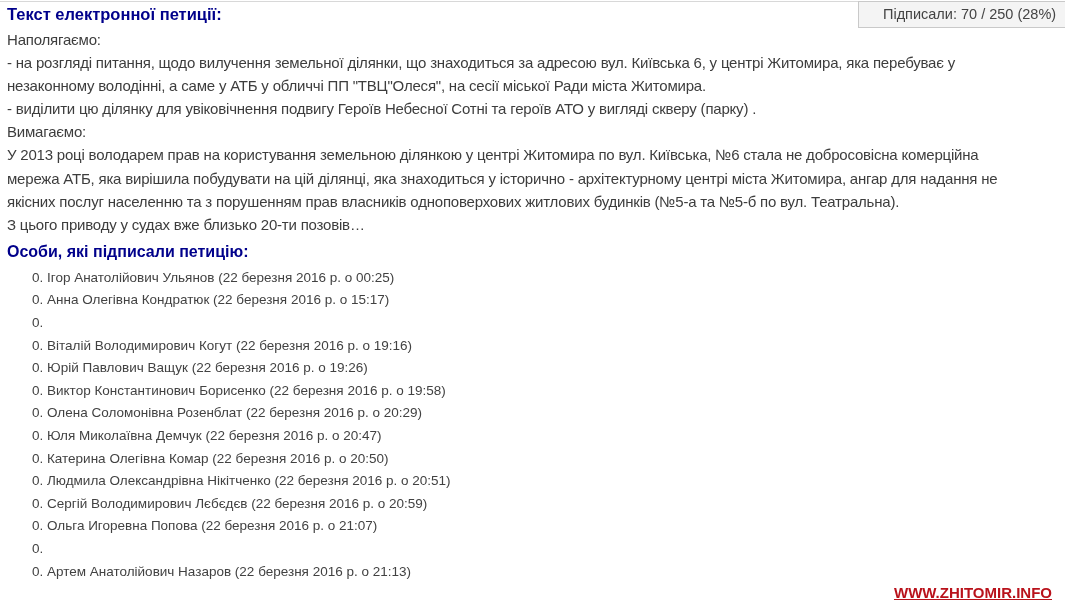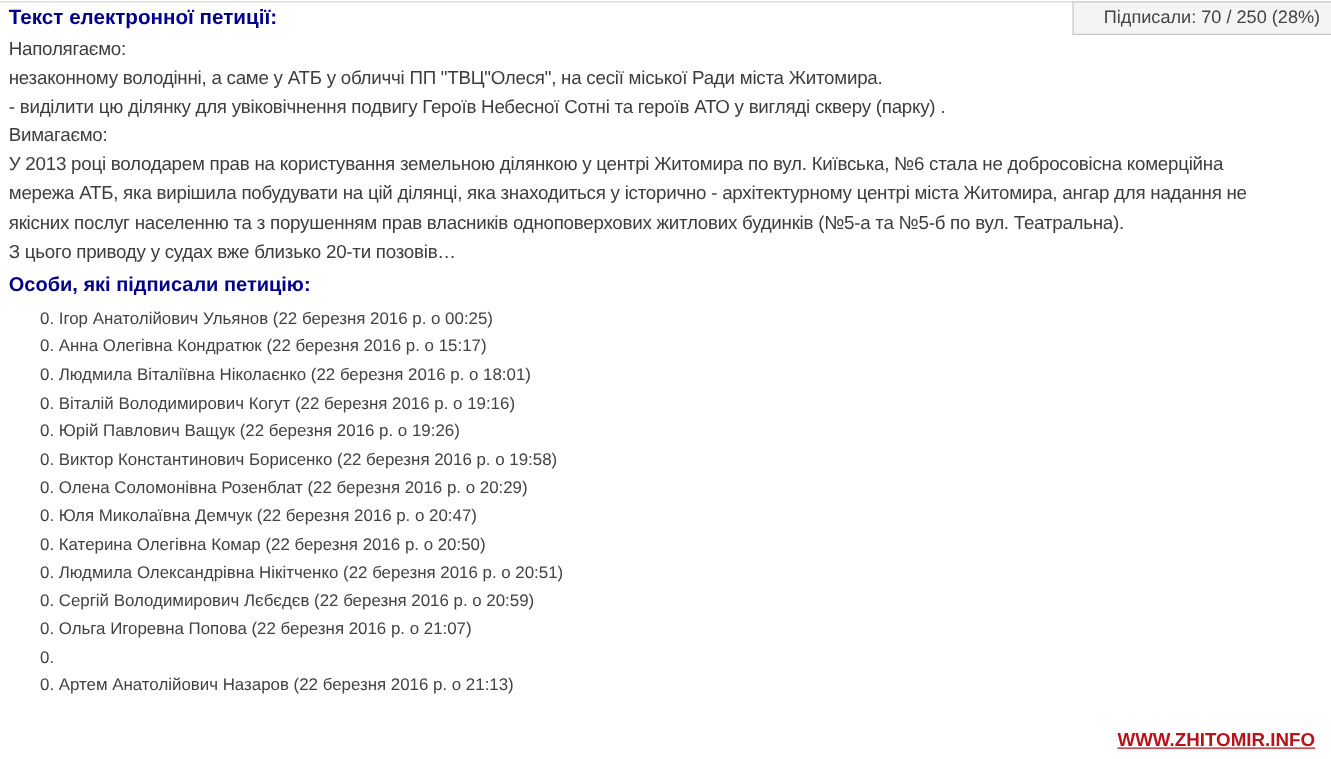--- a/index.html
+++ b/index.html
@@ -51,20 +51,21 @@
 <div class="badge">
   <span>Підписали: 70 / 250 (28%)</span>
 </div>
 
 <div class="content">
 
   <h1 class="section-heading">Текст електронної петиції:</h1>
 
   <div class="petition-lines">
     <div class="pline">Наполягаємо:</div>
+  <div class="pline">- на розгляді питання, щодо вилучення земельної ділянки, що знаходиться за адресою вул. Київська 6, у центрі Житомира, яка перебуває у</div>
       <div class="pline">незаконному володінні, а саме у АТБ у обличчі ПП "ТВЦ"Олеся", на сесії міської Ради міста Житомира.</div>
       <div class="pline">- виділити цю ділянку для увіковічнення подвигу Героїв Небесної Сотні та героїв АТО у вигляді скверу (парку) .</div>
       <div class="pline">Вимагаємо:</div>
       <div class="pline">У 2013 році володарем прав на користування земельною ділянкою у центрі Житомира по вул. Київська, №6 стала не добросовісна комерційна</div>
       <div class="pline">мережа АТБ, яка вирішила побудувати на цій ділянці, яка знаходиться у історично - архітектурному центрі міста Житомира, ангар для надання не</div>
       <div class="pline">якісних послуг населенню та з порушенням прав власників одноповерхових житлових будинків (№5-а та №5-б по вул. Театральна).</div>
       <div class="pline">З цього приводу у судах вже близько 20-ти позовів…</div>
     </div>
 
   <h2 class="section-heading second">Особи, які підписали петицію:</h2>
@@ -73,21 +74,20 @@
     <div class="signer-row">
       <span class="signer-marker">0.</span>
       <span class="signer-text">Ігор Анатолійович Ульянов (22 березня 2016 р. о 00:25)</span>
     </div>
   <div class="signer-row">
       <span class="signer-marker">0.</span>
       <span class="signer-text">Анна Олегівна Кондратюк (22 березня 2016 р. о 15:17)</span>
     </div>
       <div class="signer-row">
       <span class="signer-marker">0.</span>
-      <span class="signer-text">Людмила Віталіївна Ніколаєнко (22 березня 2016 р. о 18:01)</span>
     </div>
       <div class="signer-row">
       <span class="signer-marker">0.</span>
       <span class="signer-text">Віталій Володимирович Когут (22 березня 2016 р. о 19:16)</span>
     </div>
       <div class="signer-row">
       <span class="signer-marker">0.</span>
       <span class="signer-text">Юрій Павлович Ващук (22 березня 2016 р. о 19:26)</span>
     </div>
       <div class="signer-row">

